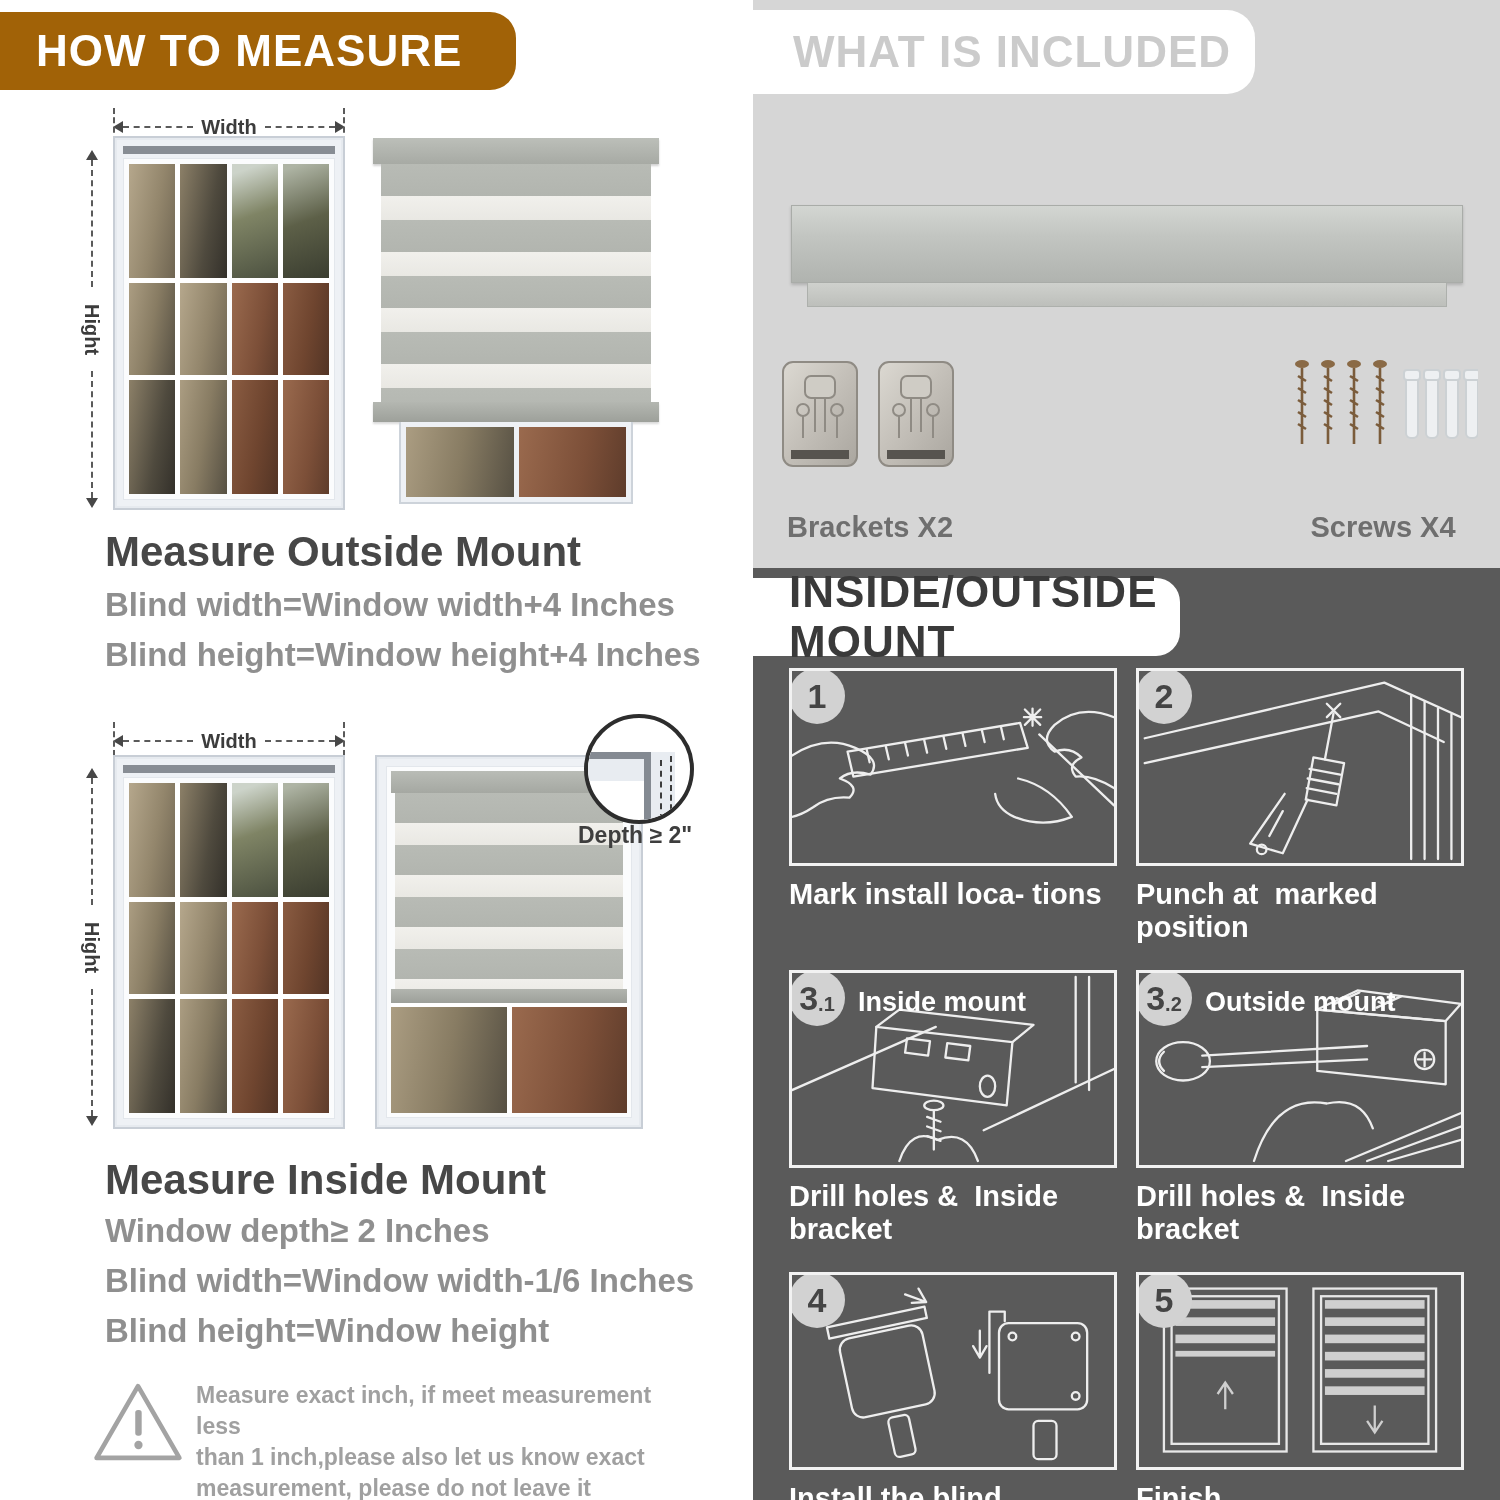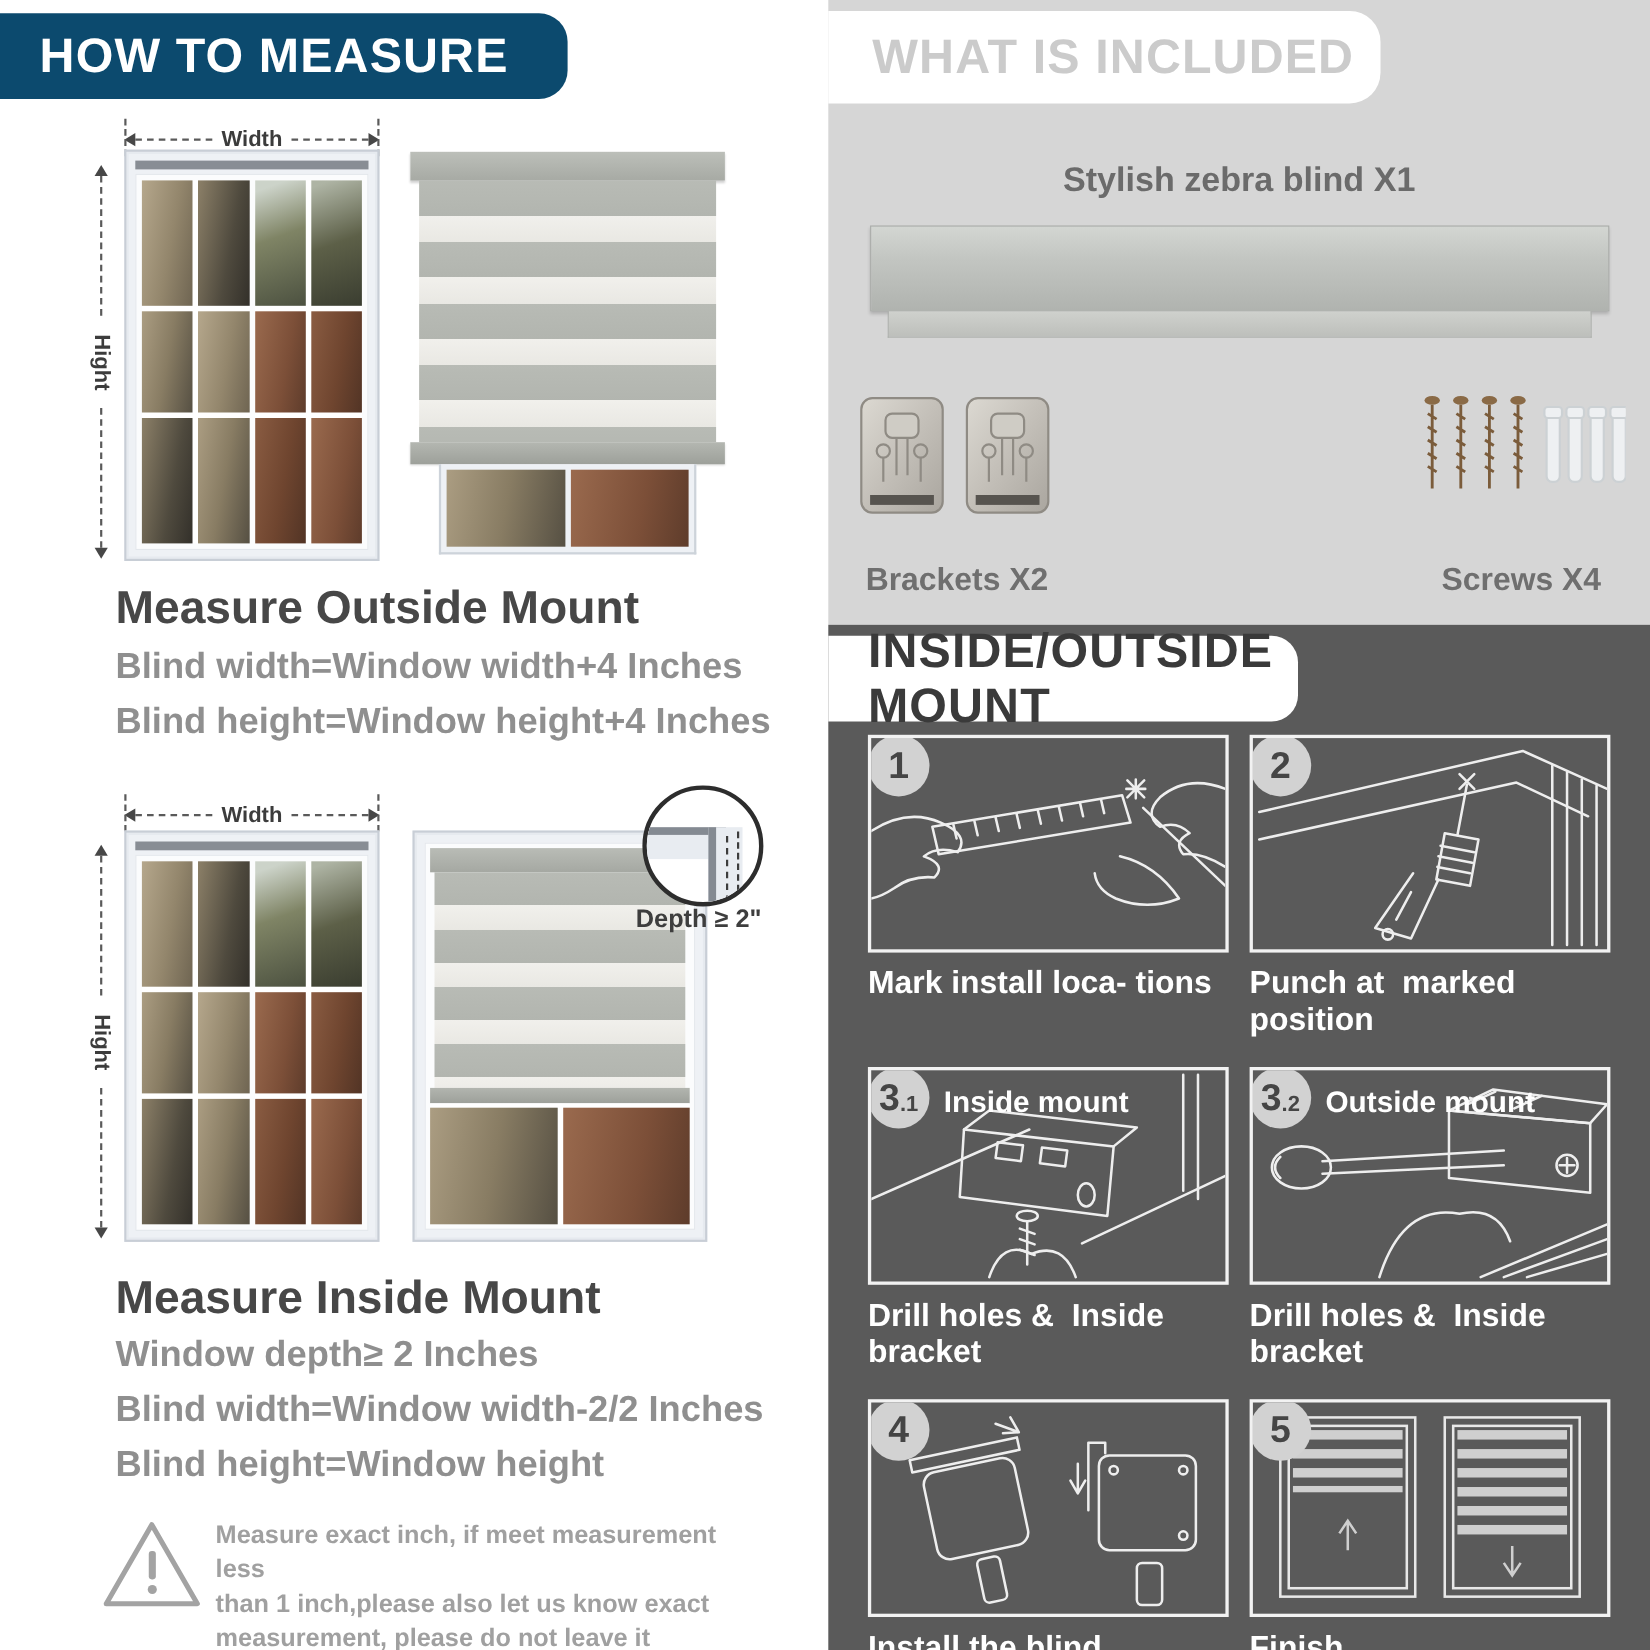--- a/index.html
+++ b/index.html
@@ -2,21 +2,21 @@
 <html><head>
 <meta charset="utf-8">
 <style>
   html,body{margin:0;padding:0;}
   body{width:1500px;height:1500px;position:relative;background:#ffffff;
        font-family:"Liberation Sans","DejaVu Sans",sans-serif;overflow:hidden;}
 
   
   .left-col{position:absolute;left:0;top:0;width:753px;height:1500px;background:#fff;}
   .pill{display:flex;align-items:center;font-weight:bold;letter-spacing:1px;}
-  .how-pill{position:absolute;left:0;top:12px;width:516px;height:78px;background:#0c4a6e;
+  .how-pill{position:absolute;left:0;top:12px;width:516px;height:78px;background:#a16207;
             border-radius:0 26px 26px 0;color:#fff;font-size:44px;padding-left:36px;box-sizing:border-box;}
 
   
   .warrow{position:absolute;display:flex;align-items:center;width:232px;height:22px;}
   .dash-line{flex:1;border-top:2px dashed #5a5a5a;height:0;}
   .tri-l{width:0;height:0;border-top:6px solid transparent;border-bottom:6px solid transparent;border-right:10px solid #474747;}
   .tri-r{width:0;height:0;border-top:6px solid transparent;border-bottom:6px solid transparent;border-left:10px solid #474747;}
   .wlabel{padding:0 8px;font-weight:bold;font-size:20px;color:#3c3c3c;}
   .etick{position:absolute;top:-8px;height:34px;border-left:2px dashed #5a5a5a;}
   .harrow{position:absolute;display:flex;flex-direction:column;align-items:center;width:24px;}
@@ -221,38 +221,37 @@
   <div class="mag">
     <div class="mag-h"></div>
     <div class="mag-v"></div>
     <div class="mag-dash1"></div>
     <div class="mag-dash2"></div>
   </div>
   <div class="depth-label">Depth ≥ 2"</div>
 
   <div class="sec-title" style="left:105px;top:1156px;">Measure Inside Mount</div>
   <div class="sec-line" style="left:105px;top:1212px;">Window depth≥ 2 Inches</div>
-  <div class="sec-line" style="left:105px;top:1262px;">Blind width=Window width-2/2 Inches</div>
+  <div class="sec-line" style="left:105px;top:1262px;">Blind width=Window width-1/6 Inches</div>
   <div class="sec-line" style="left:105px;top:1312px;">Blind height=Window height</div>
 
   <svg class="warn-icon" viewBox="0 0 100 90">
     <path d="M50 6 L95 84 H5 Z" fill="none" stroke="#a3a3a3" stroke-width="5" stroke-linejoin="round"></path>
     <rect x="47" y="32" width="7" height="28" rx="3" fill="#a3a3a3"></rect>
     <circle cx="50.5" cy="70" r="4.5" fill="#a3a3a3"></circle>
   </svg>
   <div class="warn-text">
     <div>Measure exact inch, if meet measurement less</div>
     <div>than 1 inch,please also let us know exact</div>
     <div>measurement, please do not leave it</div>
   </div>
 </div>
 
 <div class="included">
   <div class="pill inc-pill">WHAT IS INCLUDED</div>
-  <div class="blind-name">Stylish zebra blind X1</div>
 
   <div class="headrail">
     <div class="hr-main"></div>
     <div class="hr-lip"></div>
   </div>
 
   <div class="parts">
     <div class="part">
       <svg width="190" height="128" viewBox="0 0 190 128">
         <defs>

